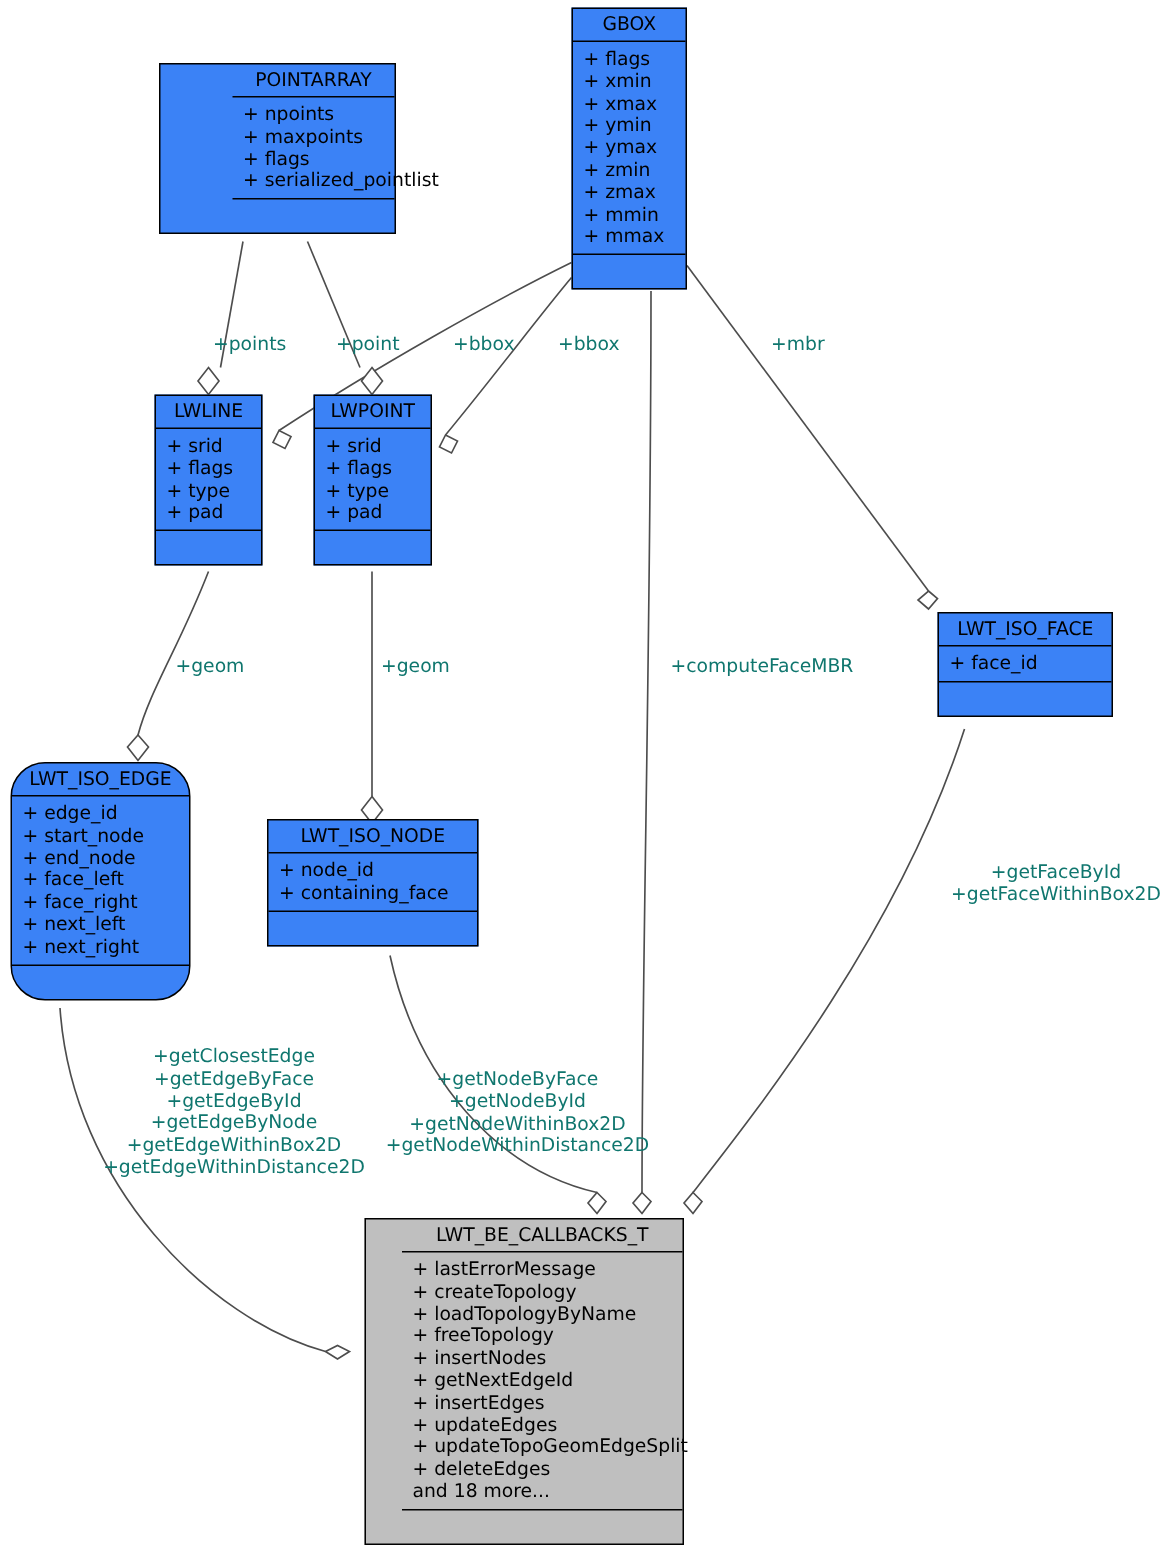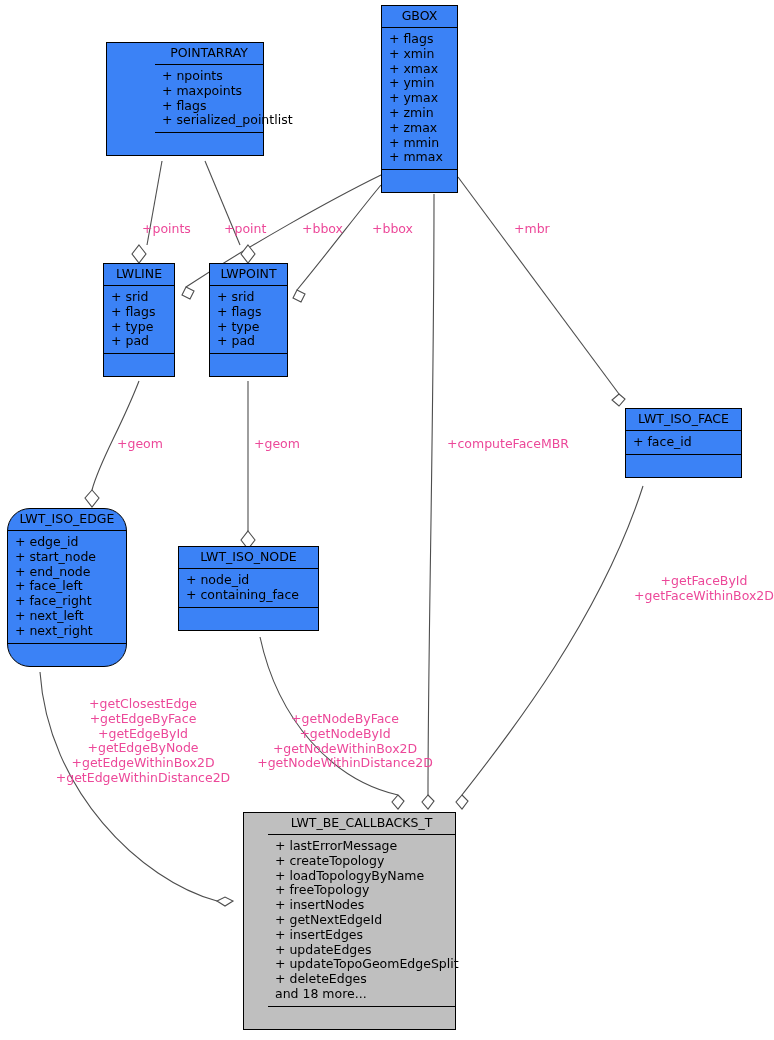--- a/index.html
+++ b/index.html
@@ -58,21 +58,21 @@
     white-space: nowrap;
   }
   .uml-ops {
     min-height: 16px;
     padding: 3px 6px;
   }
   .edge-label {
     position: absolute;
     font-size: 12.5px;
     line-height: 14.8px;
-    color: #ec4899;
+    color: #0f766e;
     white-space: pre;
     z-index: 4;
     background: transparent;
   }
   .edge-label.center { text-align: center; }
   .edge-label.left { text-align: left; }
 </style>
 </head>
 <body>
 
@@ -237,21 +237,21 @@
   <div class="edge-label left" style="left:372px; top:222px;">+bbox</div>
 
   <div class="edge-label left" style="left:514px; top:222px;">+mbr</div>
 
   <div class="edge-label left" style="left:117px; top:437px;">+geom</div>
 
   <div class="edge-label left" style="left:254px; top:437px;">+geom</div>
 
   <div class="edge-label left" style="left:447px; top:437px;">+computeFaceMBR</div>
 
-  <div class="edge-label center" style="left:48px; top:697px; width:190px;">+getClosestEdge
+  <div class="edge-label center" style="left:61px; top:697px; width:190px;">+getClosestEdge
 +getEdgeByFace
 +getEdgeById
 +getEdgeByNode
 +getEdgeWithinBox2D
 +getEdgeWithinDistance2D</div>
 
   <div class="edge-label center" style="left:250px; top:712px; width:190px;">+getNodeByFace
 +getNodeById
 +getNodeWithinBox2D
 +getNodeWithinDistance2D</div>

